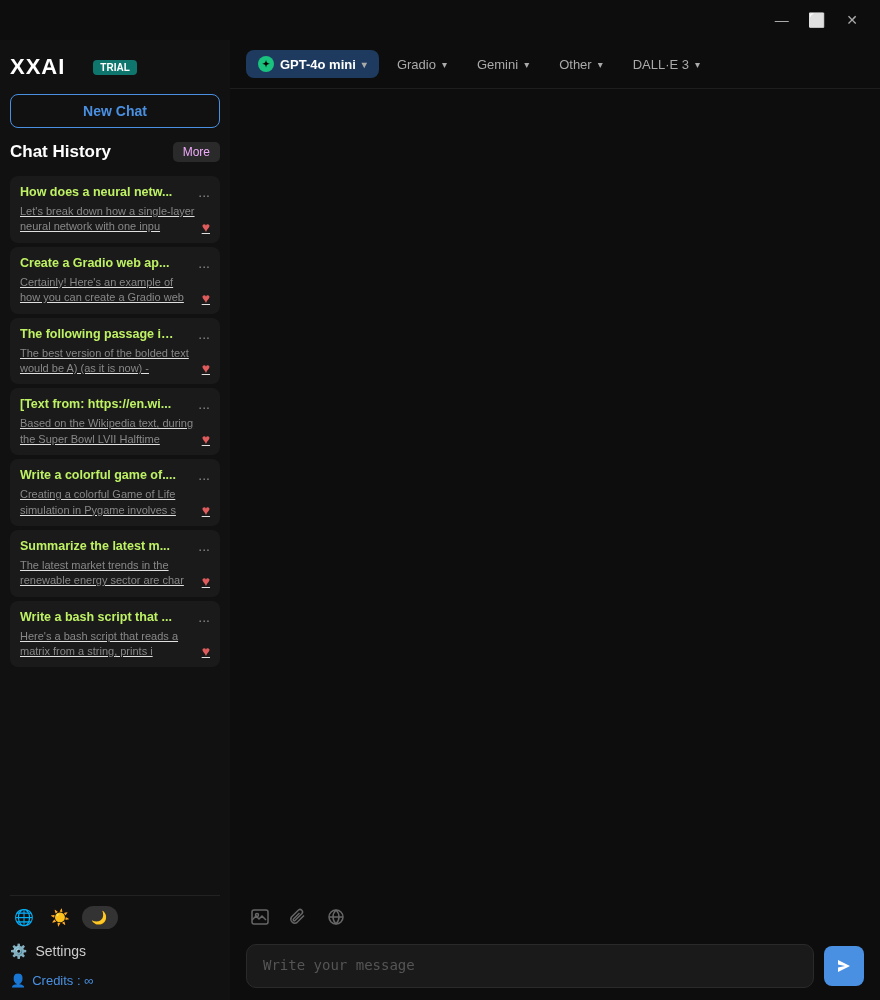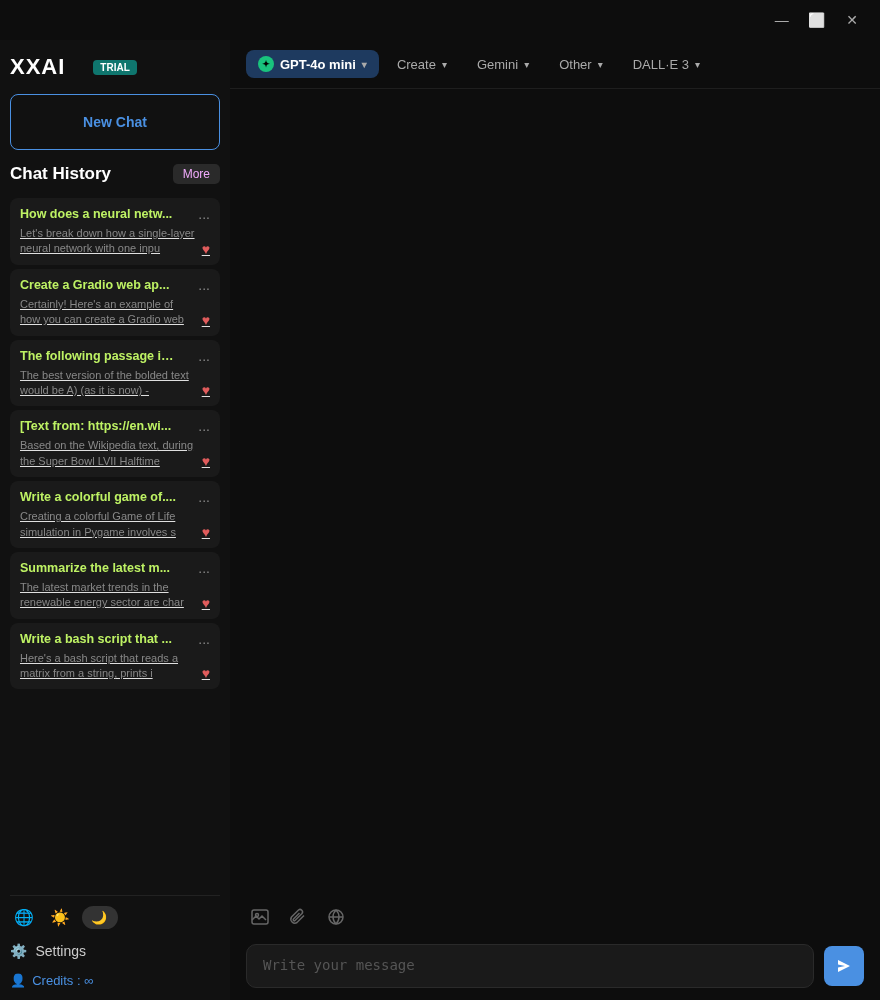--- a/index.html
+++ b/index.html
@@ -77,21 +77,21 @@
       padding: 2px 7px;
       border-radius: 4px;
     }
 
     
     .new-chat-btn {
       background: transparent;
       border: 1.5px solid #4a90e2;
       color: #4a90e2;
       border-radius: 8px;
-      padding: 19px 0;
+      padding: 8px 0;
       font-size: 14px;
       font-weight: 600;
       cursor: pointer;
       width: 100%;
       text-align: center;
     }
 
     
     .chat-history-header {
       display: flex;
@@ -469,21 +469,21 @@
 
     <div class="model-tabs">
 
       <button class="model-tab active">
         <span class="gpt-icon">✦</span>
         <span>GPT-4o mini</span>
         <span class="chevron">▾</span>
       </button>
 
       <button class="model-tab">
-        <span>Create</span>
+        <span>Gradio</span>
         <span class="chevron">▾</span>
       </button>
 
       <button class="model-tab">
         <span>Gemini</span>
         <span class="chevron">▾</span>
       </button>
 
       <button class="model-tab">
         <span>Other</span>

